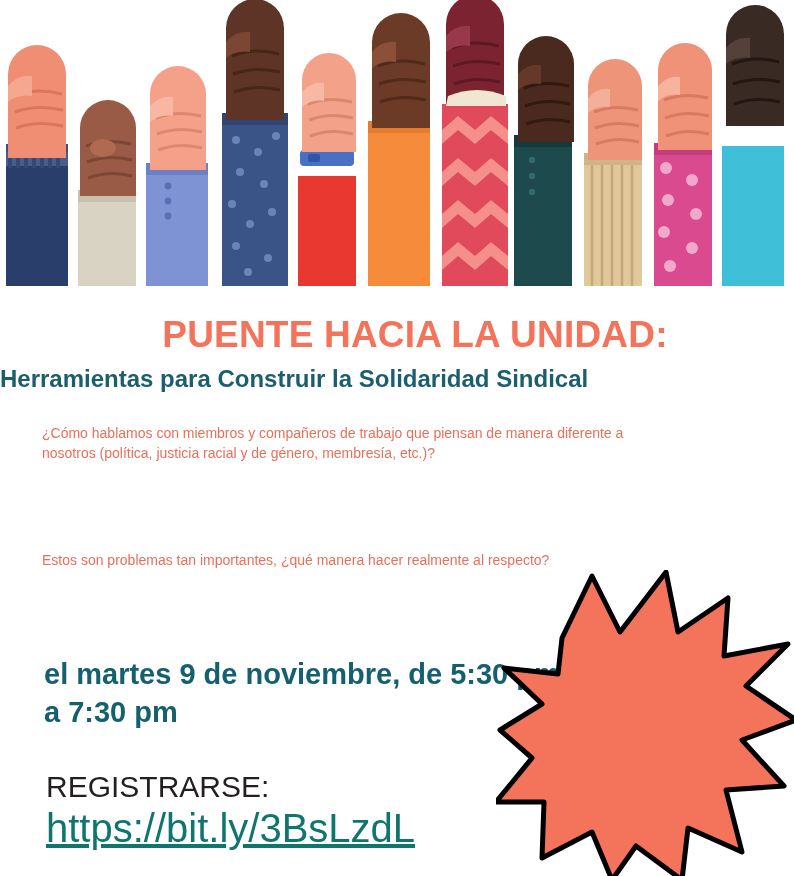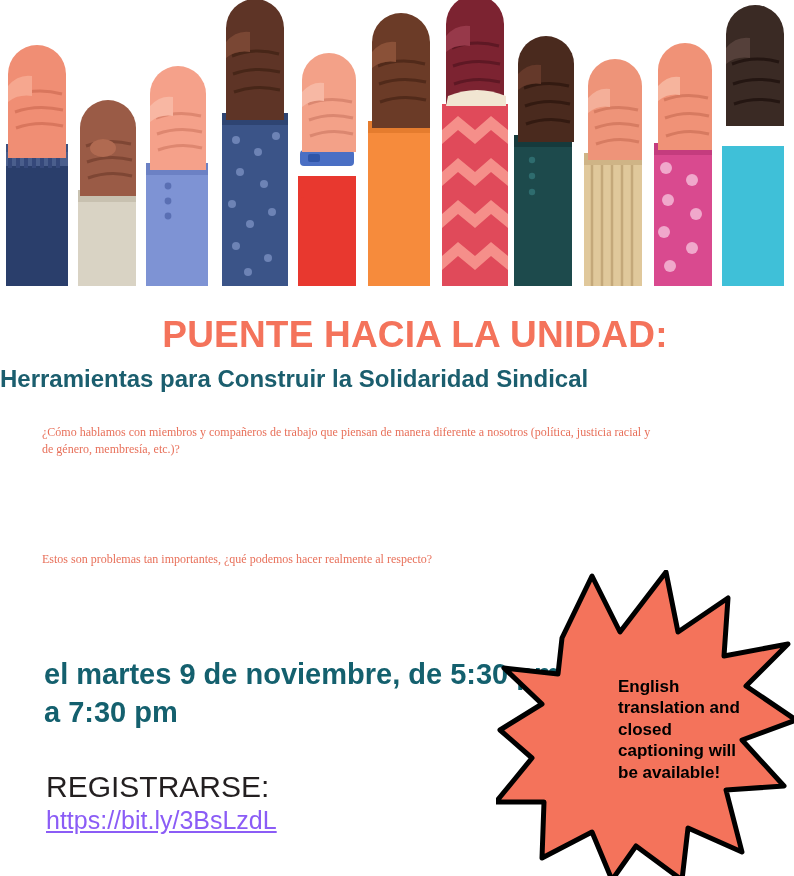--- a/index.html
+++ b/index.html
@@ -67,23 +67,23 @@
     font-weight: bold;
     color: #1B5E6E;
     font-family: "Liberation Sans", sans-serif;
   }
 
   .para {
     position: absolute;
     left: 42px;
     width: 620px;
     color: #E8705A;
-    font-size: 12px;
+    font-size: 14px;
     line-height: 1.42;
-    font-family: Liberation Serif, serif;
+    font-family: Liberation Sans, sans-serif;
   }
   #para-1 { top: 138px; }
   #para-2 { top: 218px; }
   #para-3 { top: 265px; }
 
   .datetime {
     position: absolute;
     left: 44px;
     top: 370px;
     width: 520px;
@@ -100,22 +100,22 @@
     top: 472px;
     font-size: 30px;
     color: #231f20;
     font-family: "Liberation Sans", sans-serif;
     margin-top: 12px;
   }
   .register-link {
     position: absolute;
     left: 46px;
     top: 520px;
-    font-size: 25px;
-    color: #8b5cf6;
+    font-size: 40px;
+    color: #0f766e;
     text-decoration: underline;
     font-family: "Liberation Sans", sans-serif;
   }
 
   
   #starburst {
     position: absolute;
     left: 496px;
     top: 570px;
     width: 300px;
@@ -315,29 +315,28 @@
 
   <div id="content">
 
     <div class="title-main">PUENTE HACIA LA UNIDAD:</div>
 
     <div class="title-sub">Herramientas para Construir la Solidaridad Sindical</div>
 
     <div class="para" id="para-1">¿Cómo hablamos con miembros y compañeros de trabajo que piensan de manera diferente a nosotros (política, justicia racial y de género, membresía, etc.)?</div>
 
 
-    <div class="para" id="para-3">Estos son problemas tan importantes, ¿qué podemos hacer realmente al respecto?</div>
+    <div class="para" id="para-3">Estos son problemas tan importantes, ¿qué manera hacer realmente al respecto?</div>
 
     <div class="datetime">el martes 9 de noviembre, de 5:30 pm a 7:30 pm</div>
 
     <div class="register-label">REGISTRARSE:</div>
 
     <a class="register-link" href="#">https://bit.ly/3BsLzdL</a>
   </div>
 
   <div id="starburst">
     <svg width="300" height="310" viewBox="0 0 300 310" xmlns="http://www.w3.org/2000/svg">
       <polygon points="66,68 96,6 124,62 170,2 182,62 232,28 228,86 292,74 250,116 300,150 246,170 288,216 230,220 246,282 192,258 186,310 140,276 116,310 96,262 46,288 48,232 0,232 36,188 4,160 46,134 8,98 62,104" fill="#F4735B" stroke="#000000" stroke-width="5" stroke-linejoin="round"></polygon>
     </svg>
-    <div id="starburst-text">English translation and closed captioning will be available!</div>
   </div>
 
 </div>
 
 </body></html>

